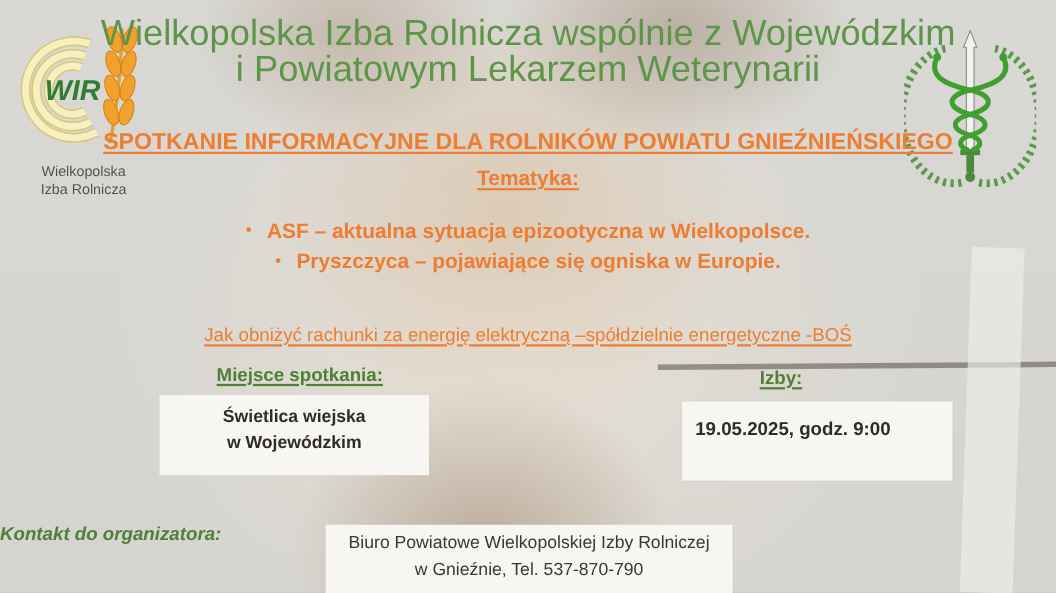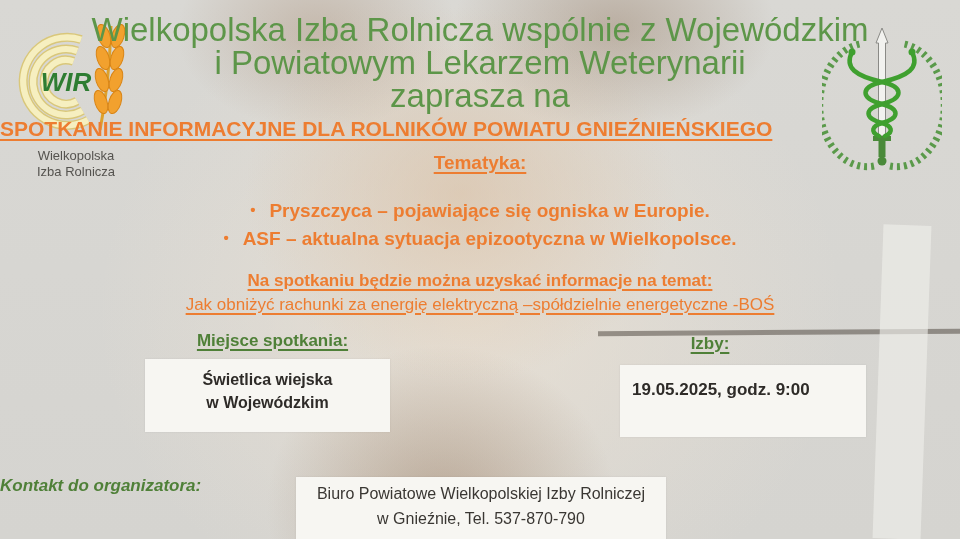--- a/index.html
+++ b/index.html
@@ -15,21 +15,21 @@
       linear-gradient(#d9d8d4, #d5d4d0);
   }
   .bg-rail{position:absolute;left:598px;top:330px;width:362px;height:5px;
     background:rgba(72,64,56,0.5);transform:rotate(-0.4deg);}
   .bg-post{position:absolute;left:878px;top:225px;width:48px;height:314px;
     background:rgba(238,238,234,0.65);transform:rotate(2deg);}
   .green-title{position:absolute;left:0;top:13px;width:100%;text-align:center;
     color:#5d9649;font-size:33px;line-height:33px;font-weight:400;}
   .orange{color:#ed7d31;}
   .u{text-decoration:underline;text-decoration-thickness:2px;text-underline-offset:3px;}
-  .main-heading{position:absolute;left:0;top:117px;width:100%;text-align:left;
+  .main-heading{position:absolute;left:0;top:117px;width:100%;text-align:center;
     font-size:21px;font-weight:bold;}
   .tematyka{position:absolute;left:0;top:152px;width:100%;text-align:center;
     font-size:19px;font-weight:bold;}
   .bullets{position:absolute;left:0;top:197px;width:100%;margin:0;padding:0;list-style:none;}
   .bullets li{text-align:center;font-size:19px;font-weight:bold;line-height:27px;color:#ed7d31;}
   .bullets li::before{content:"\2022";font-size:15px;margin-right:14px;position:relative;top:-2px;}
   .info-line1{position:absolute;left:0;top:271px;width:100%;text-align:center;
     font-size:17px;font-weight:bold;}
   .info-line2{position:absolute;left:0;top:295px;width:100%;text-align:center;
     font-size:17px;font-weight:normal;}
@@ -97,38 +97,34 @@
       <path d="M30 30 C22 46 34 54 60 60 C82 65 82 76 60 82 C42 87 42 96 60 101 C70 104 72 110 63 114"></path>
       <path d="M90 30 C98 46 86 54 60 60 C38 65 38 76 60 82 C78 87 78 96 60 101 C50 104 48 110 57 114"></path>
     </g>
     <circle cx="30" cy="30" r="3.5" fill="#3fa02f"></circle>
     <circle cx="90" cy="30" r="3.5" fill="#3fa02f"></circle>
   </svg>
 
   <div class="green-title">
     <div>Wielkopolska Izba Rolnicza wspólnie z Wojewódzkim</div>
     <div>i Powiatowym Lekarzem Weterynarii</div>
-    <div>zaprasza na</div>
   </div>
 
   <div class="main-heading orange">
     <span class="u">SPOTKANIE INFORMACYJNE DLA ROLNIKÓW POWIATU GNIEŹNIEŃSKIEGO</span>
   </div>
 
   <div class="tematyka orange">
     <span class="u">Tematyka:</span>
   </div>
   <ul class="bullets">
+    <li>ASF – aktualna sytuacja epizootyczna w Wielkopolsce.</li>
     <li>Pryszczyca – pojawiające się ogniska w Europie.</li>
-    <li>ASF – aktualna sytuacja epizootyczna w Wielkopolsce.</li>
   </ul>
 
-  <div class="info-line1 orange">
-    <span class="u">Na spotkaniu będzie można uzyskać informacje na temat:</span>
-  </div>
   <div class="info-line2 orange">
     <span class="u">Jak obniżyć rachunki za energię elektryczną –spółdzielnie energetyczne -BOŚ</span>
   </div>
 
   <div class="section-label label-place">
     <span class="u">Miejsce spotkania:</span>
   </div>
   <div class="white-box box-place">
     <div>Świetlica wiejska</div>
     <div>w Wojewódzkim</div>

